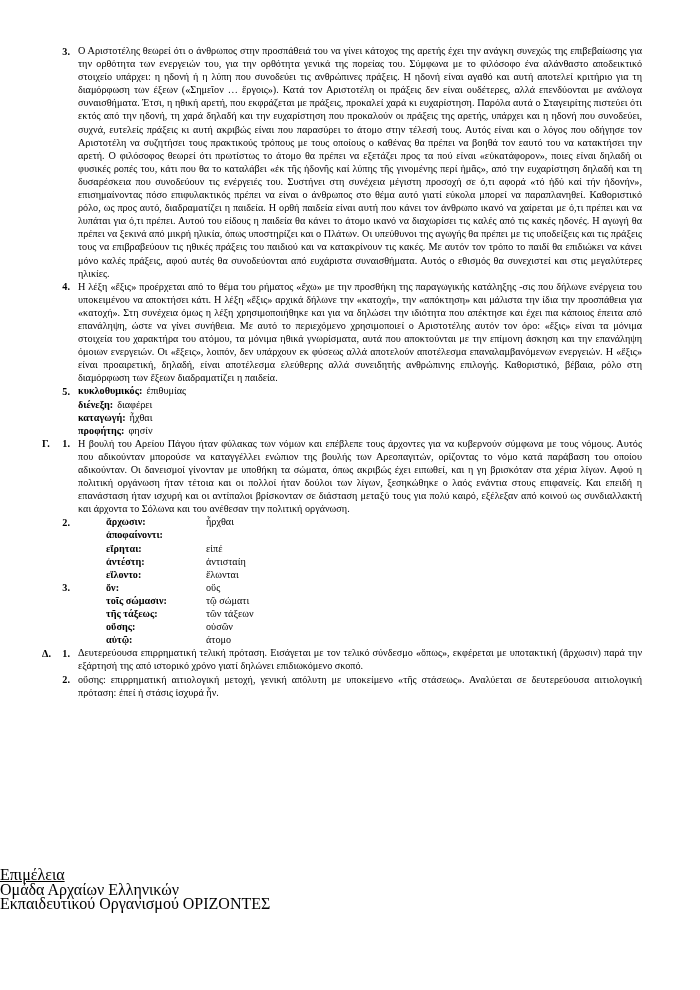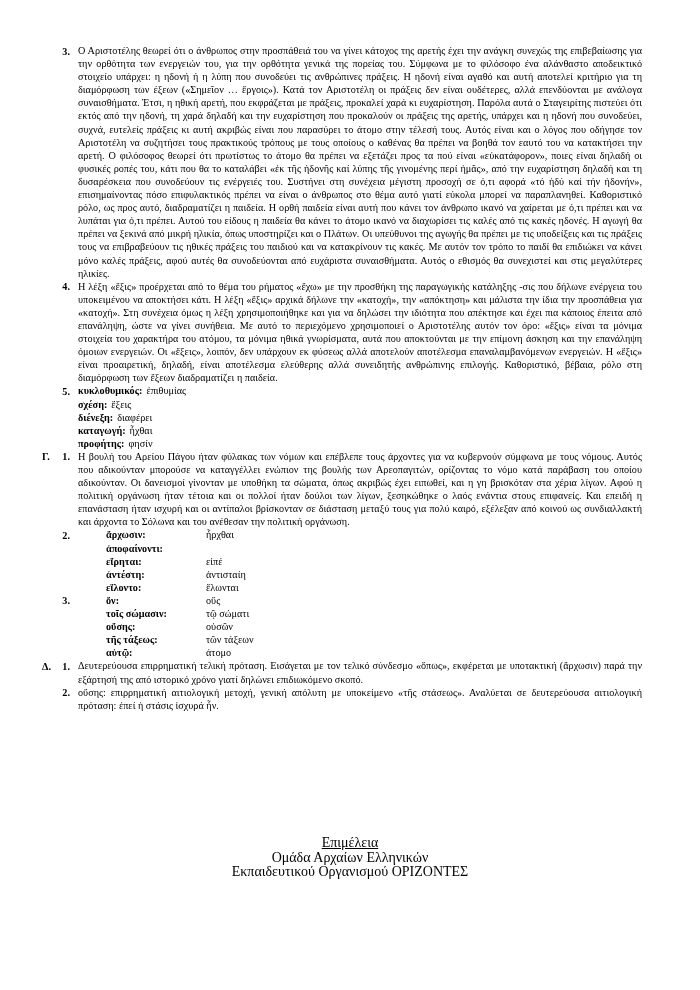--- a/index.html
+++ b/index.html
@@ -80,23 +80,22 @@
   .gloss-def {
     flex: 1 1 auto;
   }
   .gloss-inline .gloss-term { padding-right: 4px; }
 
   
   .footer {
     position: absolute;
     left: 0;
     right: 0;
-    top: 836px;
-    text-align: center;
-    font-size: 14px;
+    top: 868px;
+    font-size: 16px;
     line-height: 14.5px;
   }
   .footer .title {
     text-decoration: underline;
   }
   .footer .line { display: block; }
 </style>
 </head>
 <body>
 
@@ -120,24 +119,20 @@
 
   <div class="item">
     <div class="sec-label"></div>
     <div class="num">5.</div>
     <div class="body gloss">
       <div class="gloss-row gloss-inline">
         <span class="gloss-term">κυκλοθυμικός:</span>
         <span class="gloss-def">ἐπιθυμίας</span>
       </div>
       <div class="gloss-row gloss-inline">
-        <span class="gloss-term">σχέση:</span>
-        <span class="gloss-def">ἕξεις</span>
-      </div>
-      <div class="gloss-row gloss-inline">
         <span class="gloss-term">διένεξη:</span>
         <span class="gloss-def">διαφέρει</span>
       </div>
       <div class="gloss-row gloss-inline">
         <span class="gloss-term">καταγωγή:</span>
         <span class="gloss-def">ἦχθαι</span>
       </div>
       <div class="gloss-row gloss-inline">
         <span class="gloss-term">προφήτης:</span>
         <span class="gloss-def">φησίν</span>
@@ -185,26 +180,26 @@
     <div class="body gloss">
       <div class="gloss-row">
         <span class="gloss-term col">ὄν:</span>
         <span class="gloss-def">οὕς</span>
       </div>
       <div class="gloss-row">
         <span class="gloss-term col">τοῖς σώμασιν:</span>
         <span class="gloss-def">τῷ σώματι</span>
       </div>
       <div class="gloss-row">
+        <span class="gloss-term col">τῆς τάξεως:</span>
+        <span class="gloss-def">τῶν τάξεων</span>
+      </div>
+      <div class="gloss-row">
         <span class="gloss-term col">οὔσης:</span>
         <span class="gloss-def">οὐσῶν</span>
-      </div>
-      <div class="gloss-row">
-        <span class="gloss-term col">τῆς τάξεως:</span>
-        <span class="gloss-def">τῶν τάξεων</span>
       </div>
       <div class="gloss-row">
         <span class="gloss-term col">αὐτῷ:</span>
         <span class="gloss-def">άτομο</span>
       </div>
     </div>
   </div>
 
   <div class="item">
     <div class="sec-label">Δ.</div>

